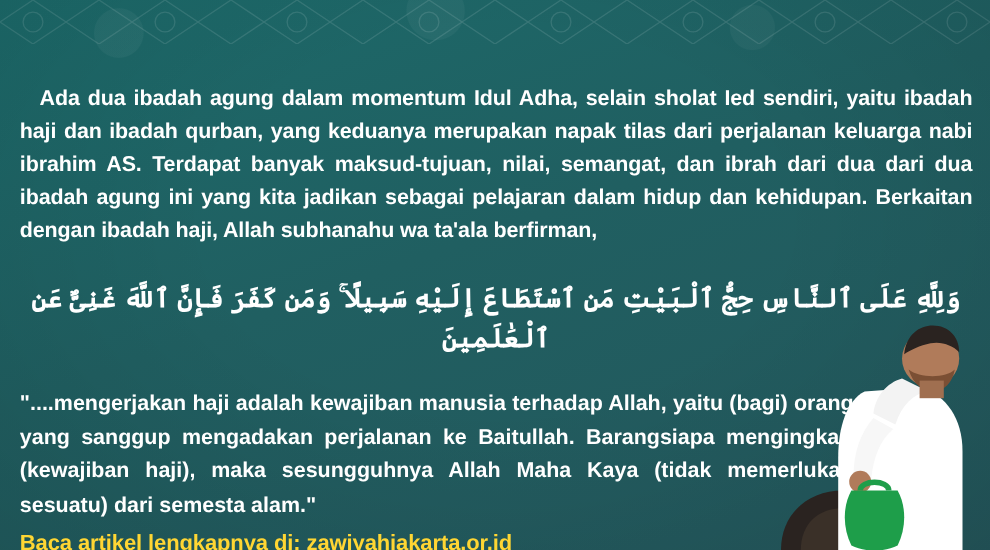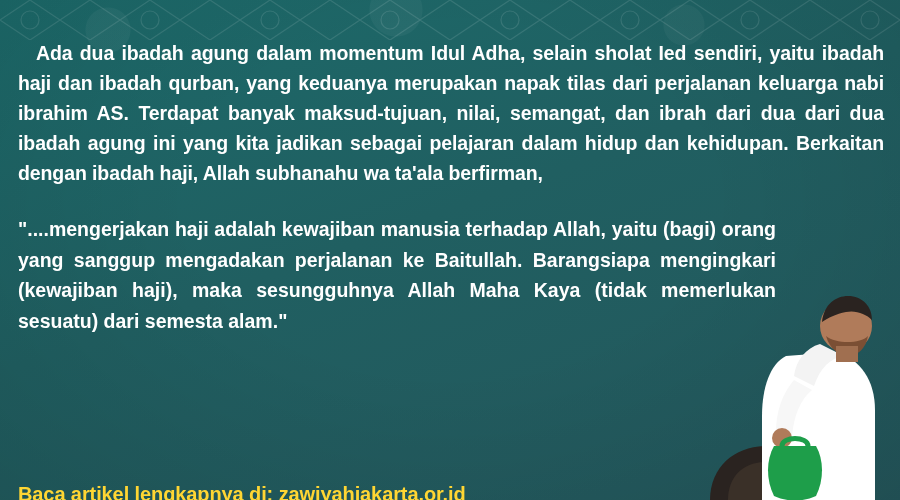--- a/index.html
+++ b/index.html
@@ -33,20 +33,21 @@
     position: absolute;
     inset: 0;
     background: radial-gradient(ellipse at 50% 40%, rgba(0,0,0,0) 40%, rgba(0,0,0,0.10) 100%);
   }
 
   
   #content {
     position: absolute;
     inset: 0;
     padding: 38px 22px 0 18px;
+    margin-top: 36px;
   }
 
   #intro-paragraph {
     color: #ffffff;
     font-size: 19.5px;
     line-height: 30px;
     font-weight: bold;
     text-align: justify;
     text-indent: 18px;
     width: 866px;
@@ -131,20 +132,21 @@
       <circle cx="870" cy="20" r="9"></circle>
     </g>
   </svg>
   <div id="bg-vignette"></div>
 </div>
 
 <div id="content">
 
   <p id="intro-paragraph">Ada dua ibadah agung dalam momentum Idul Adha, selain sholat Ied sendiri, yaitu ibadah haji dan ibadah qurban, yang keduanya merupakan napak tilas dari perjalanan keluarga nabi ibrahim AS. Terdapat banyak maksud-tujuan, nilai, semangat, dan ibrah dari dua dari dua ibadah agung ini yang kita jadikan sebagai pelajaran dalam hidup dan kehidupan. Berkaitan dengan ibadah haji, Allah subhanahu wa ta'ala berfirman,</p>
 
+  <p id="arabic-verse">وَلِلَّهِ عَلَى ٱلنَّاسِ حِجُّ ٱلْبَيْتِ مَنِ ٱسْتَطَاعَ إِلَيْهِ سَبِيلًا ۚ وَمَن كَفَرَ فَإِنَّ ٱللَّهَ غَنِىٌّ عَنِ ٱلْعَٰلَمِينَ</p>
 
   <p id="translation-paragraph"><span>"....mengerjakan haji adalah kewajiban manusia terhadap Allah, yaitu (bagi) orang yang sanggup mengadakan perjalanan ke Baitullah. Barangsiapa mengingkari (kewajiban haji), maka sesungguhnya Allah Maha Kaya (tidak memerlukan sesuatu) dari semesta alam."</span> </p>
 
   <div id="cta-line">Baca artikel lengkapnya di: zawiyahjakarta.or.id</div>
 </div>
 
 <svg id="illustration" viewBox="0 0 230 240" aria-hidden="true">
 
   <g>
     <path d="M40 240 C40 206 66 186 96 186 C126 186 150 206 150 240 Z" fill="#2a2320"></path>

